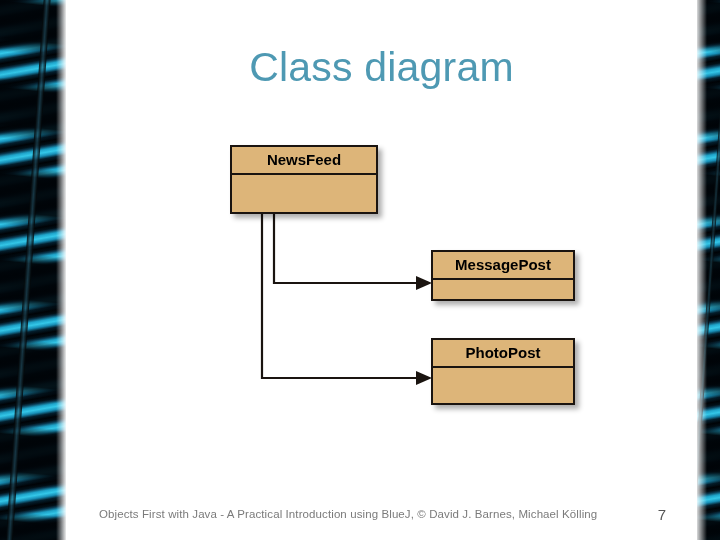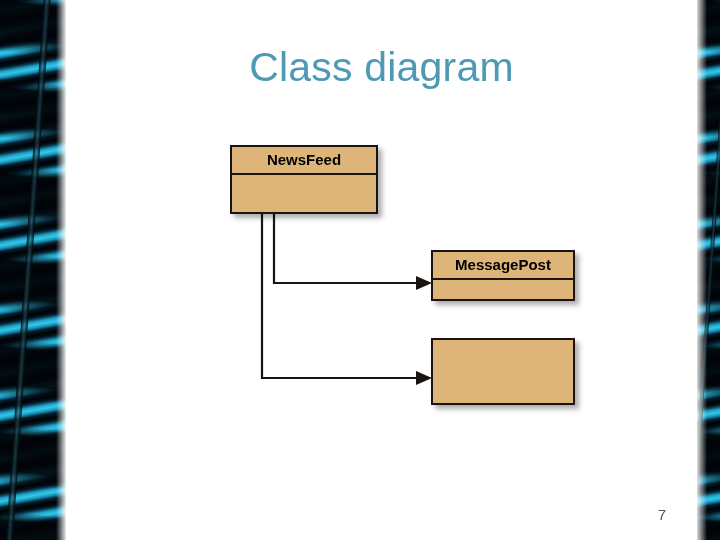--- a/index.html
+++ b/index.html
@@ -190,21 +190,23 @@
       <div class="uml-name">NewsFeed</div>
       <div class="uml-body"></div>
     </div>
 
     <div class="uml-class" id="box-messagepost">
       <div class="uml-name">MessagePost</div>
       <div class="uml-body"></div>
     </div>
 
     <div class="uml-class" id="box-photopost">
+      <div class="uml-name">PhotoPost</div>
       <div class="uml-body"></div>
     </div>
 
   </div>
 
+  <div class="footer-credit">Objects First with Java - A Practical Introduction using BlueJ, © David J. Barnes, Michael Kölling</div>
 
   <div class="page-number">7</div>
 
 </div>
 
 </body></html>

